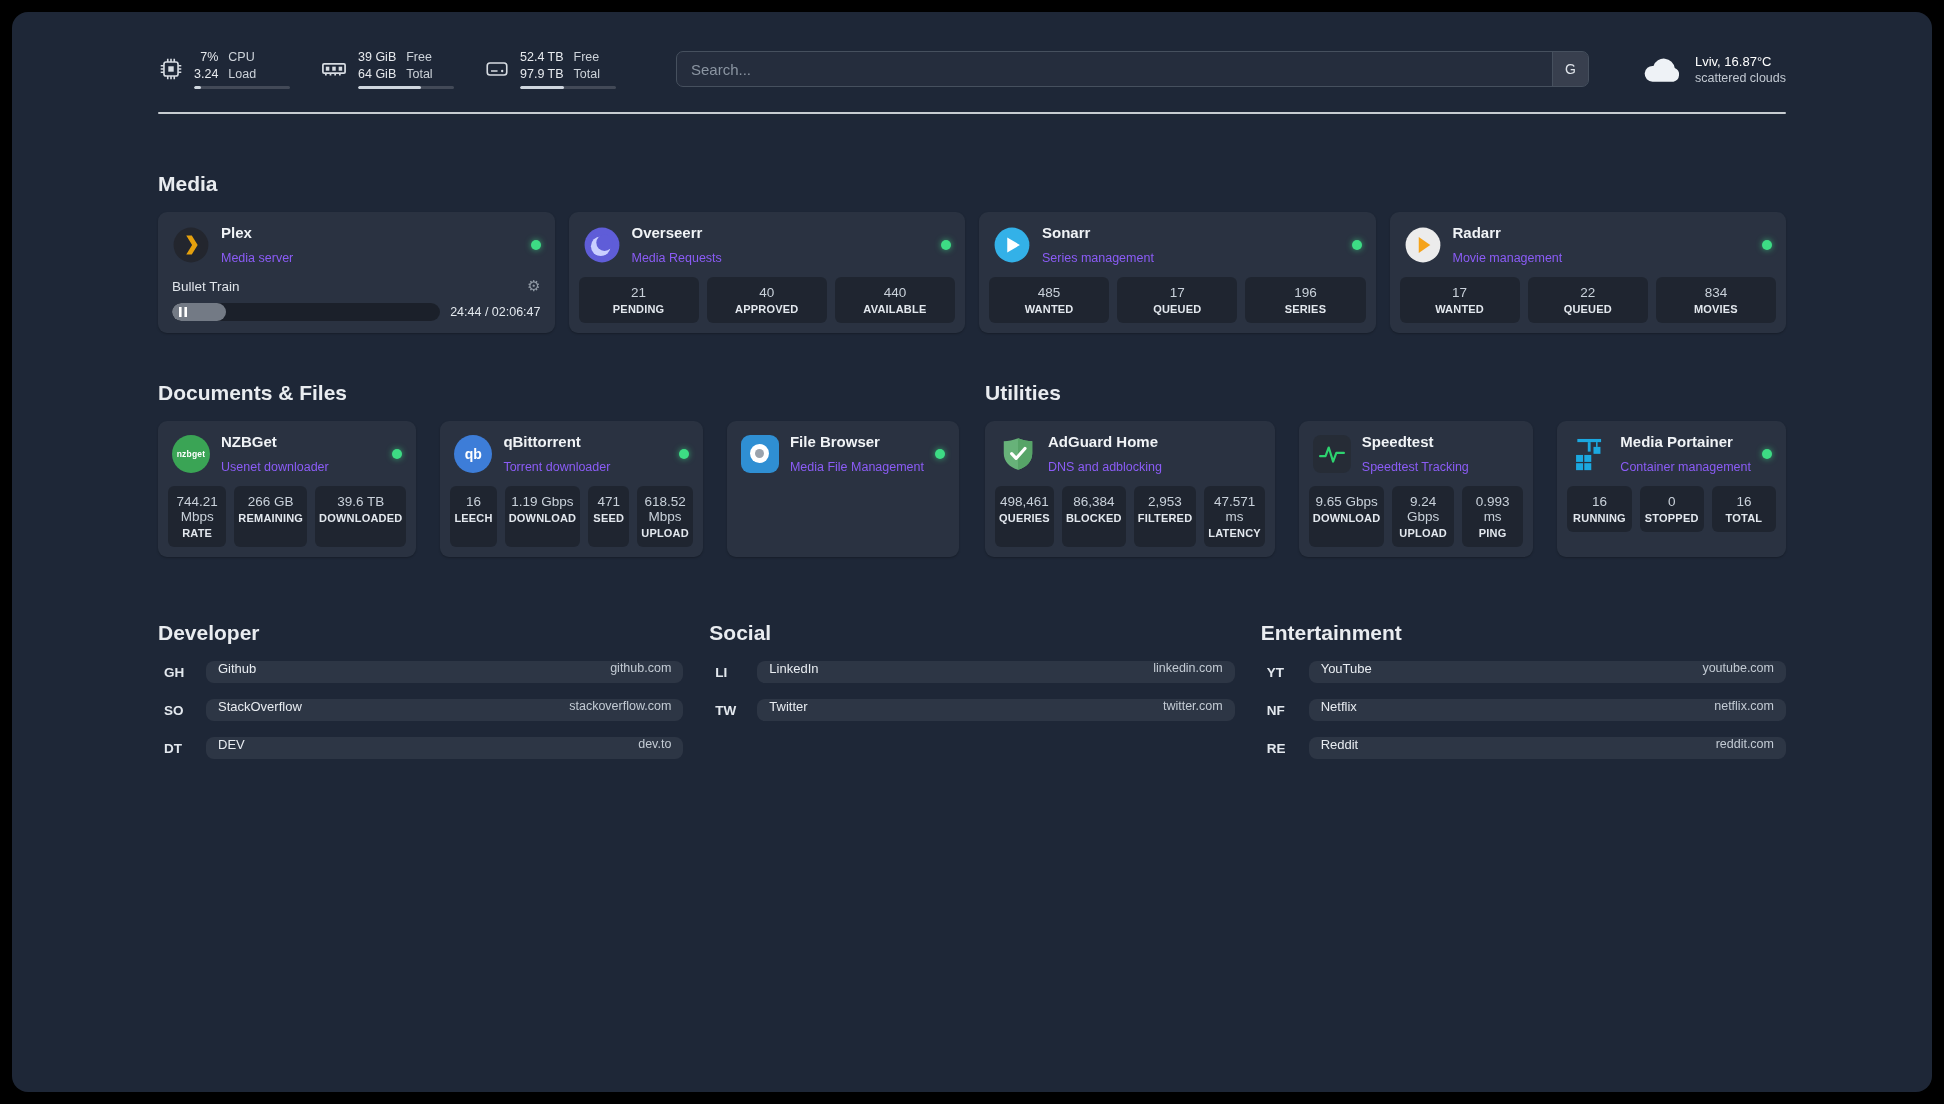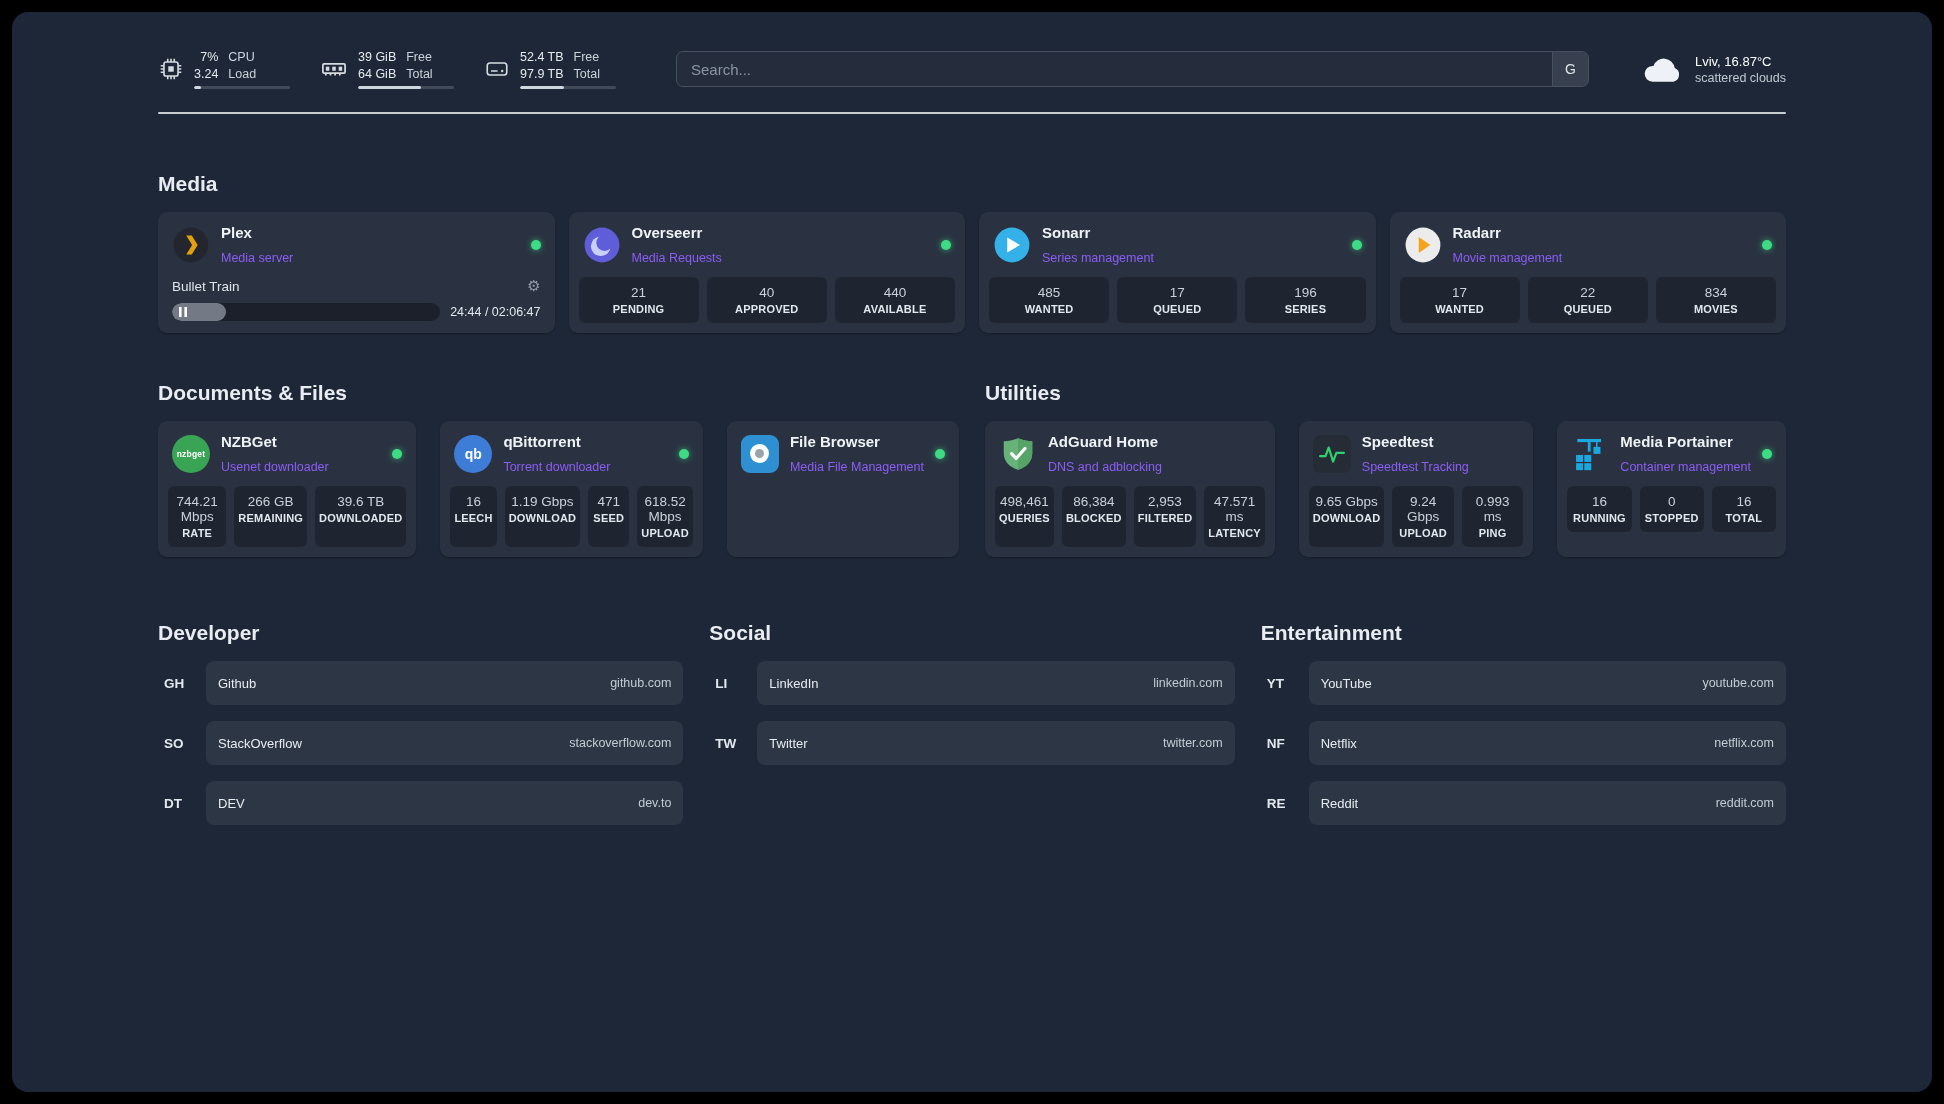--- a/index.html
+++ b/index.html
@@ -73,21 +73,21 @@
   .bar-row{display:flex;align-items:center;gap:10px;margin-top:8px;}
   .p-track{flex:1;height:18px;border-radius:9px;background:rgba(0,0,0,.35);overflow:hidden;cursor:pointer;}
   .p-fill{height:100%;min-width:52px;background:#737a85;border-radius:9px;display:flex;align-items:center;padding-left:7px;box-sizing:border-box;}
   .p-time{font-size:12.5px;color:#e3e8ee;white-space:nowrap;}
 
   
   .bookmarks{display:grid;grid-template-columns:1fr 1fr 1fr;gap:26px;margin-top:64px;}
   .bm-list{display:flex;flex-direction:column;gap:16px;margin-top:4px;}
   .bookmark{display:flex;align-items:center;text-decoration:none;cursor:pointer;}
   .abbr{width:48px;flex:none;font-size:13.5px;font-weight:600;color:#e3e8ee;padding-left:6px;box-sizing:border-box;}
-  .pill{flex:1;display:flex;align-items:center;height:44px;background:rgba(255,255,255,.07);
+  .pill{flex:1;display:flex;align-items:flex-start;height:22px;background:rgba(255,255,255,.07);
         border-radius:8px;padding:0 12px;}
   .b-name{font-size:13px;color:#e8ecf1;}
   .b-url{margin-left:auto;font-size:12.5px;color:#c3cbd4;}
 </style>
 </head>
 <body>
 
 <div class="page">
 
   <header class="topbar">

